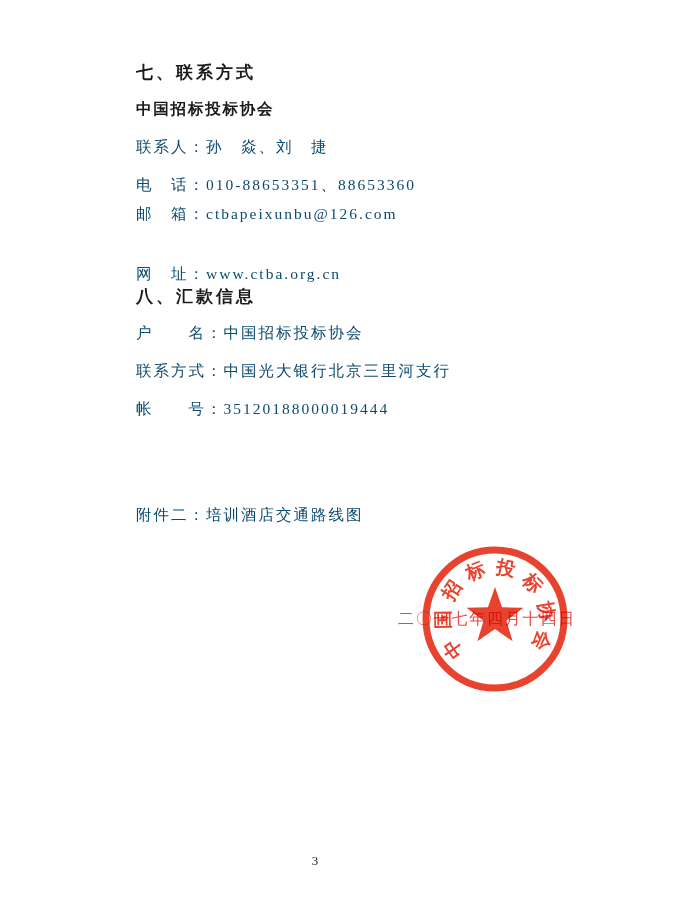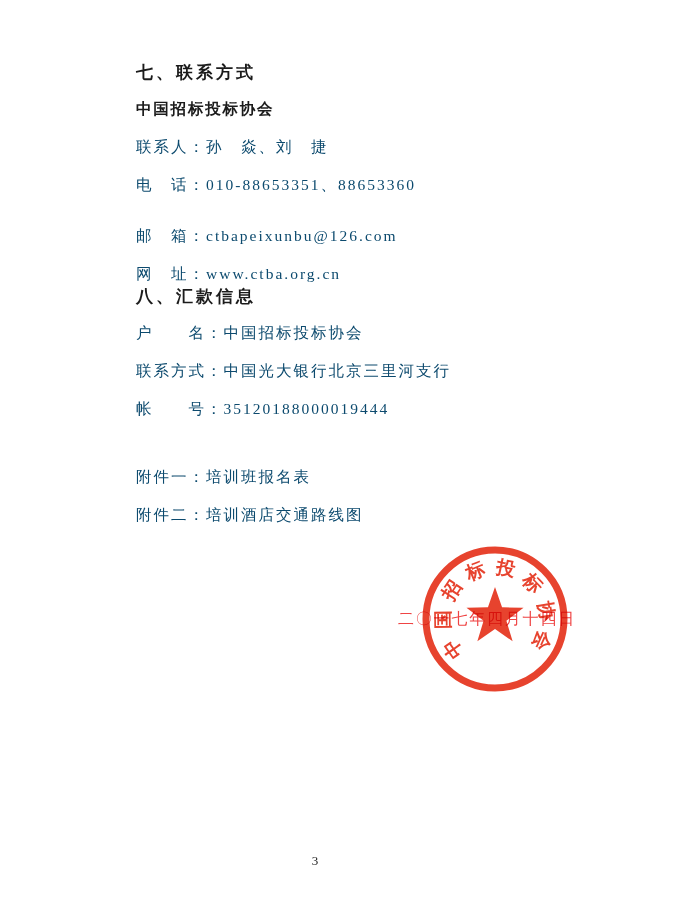--- a/index.html
+++ b/index.html
@@ -34,33 +34,32 @@
 <div class="page">
 
   <div class="line heading" style="top:61px">七、联系方式</div>
 
   <div class="line org" style="top:99px">中国招标投标协会</div>
 
   <div class="line" style="top:137px"><span class="label">联系人：</span><span class="value">孙　焱、刘　捷</span></div>
 
   <div class="line" style="top:175px"><span class="label">电　话：</span><span class="value">010-88653351、88653360</span></div>
 
-  <div class="line" style="top:226px"><span class="label">邮　箱：</span><span class="value">ctbapeixunbu@126.com</span></div>
+  <div class="line" style="top:204px"><span class="label">邮　箱：</span><span class="value">ctbapeixunbu@126.com</span></div>
 
   <div class="line" style="top:264px"><span class="label">网　址：</span><span class="value">www.ctba.org.cn</span></div>
 
   <div class="line heading" style="top:285px">八、汇款信息</div>
 
   <div class="line" style="top:323px"><span class="label">户　　名：</span><span class="value">中国招标投标协会</span></div>
 
   <div class="line" style="top:361px"><span class="label">联系方式：</span><span class="value">中国光大银行北京三里河支行</span></div>
 
   <div class="line" style="top:399px"><span class="label">帐　　号：</span><span class="value">35120188000019444</span></div>
 
-  <div class="line" style="top:467px"><span class="label">附件一：</span><span class="value">培训班报名表</span></div>
 
   <div class="line" style="top:505px"><span class="label">附件二：</span><span class="value">培训酒店交通路线图</span></div>
 
   <div class="seal">
     <svg width="150" height="150" viewBox="0 0 150 150" xmlns="http://www.w3.org/2000/svg">
       <circle cx="75" cy="75" r="69" fill="none" stroke-width="7" stroke="#e5341e"></circle>
       <polygon points="75.00,43.00 82.05,63.29 103.53,63.73 86.41,76.71 92.63,97.27 75.00,85.00 57.37,97.27 63.59,76.71 46.47,63.73 67.95,63.29" fill="#e5341e"></polygon>
       <g>
           <text x="32.40" y="104.83" transform="rotate(-125.00 32.40 104.83)" text-anchor="middle" dominant-baseline="central" font-size="19" font-weight="bold" fill="#e5341e">中</text>
           <text x="23.00" y="75.65" transform="rotate(-90.71 23.00 75.65)" text-anchor="middle" dominant-baseline="central" font-size="19" font-weight="bold" fill="#e5341e">国</text>

